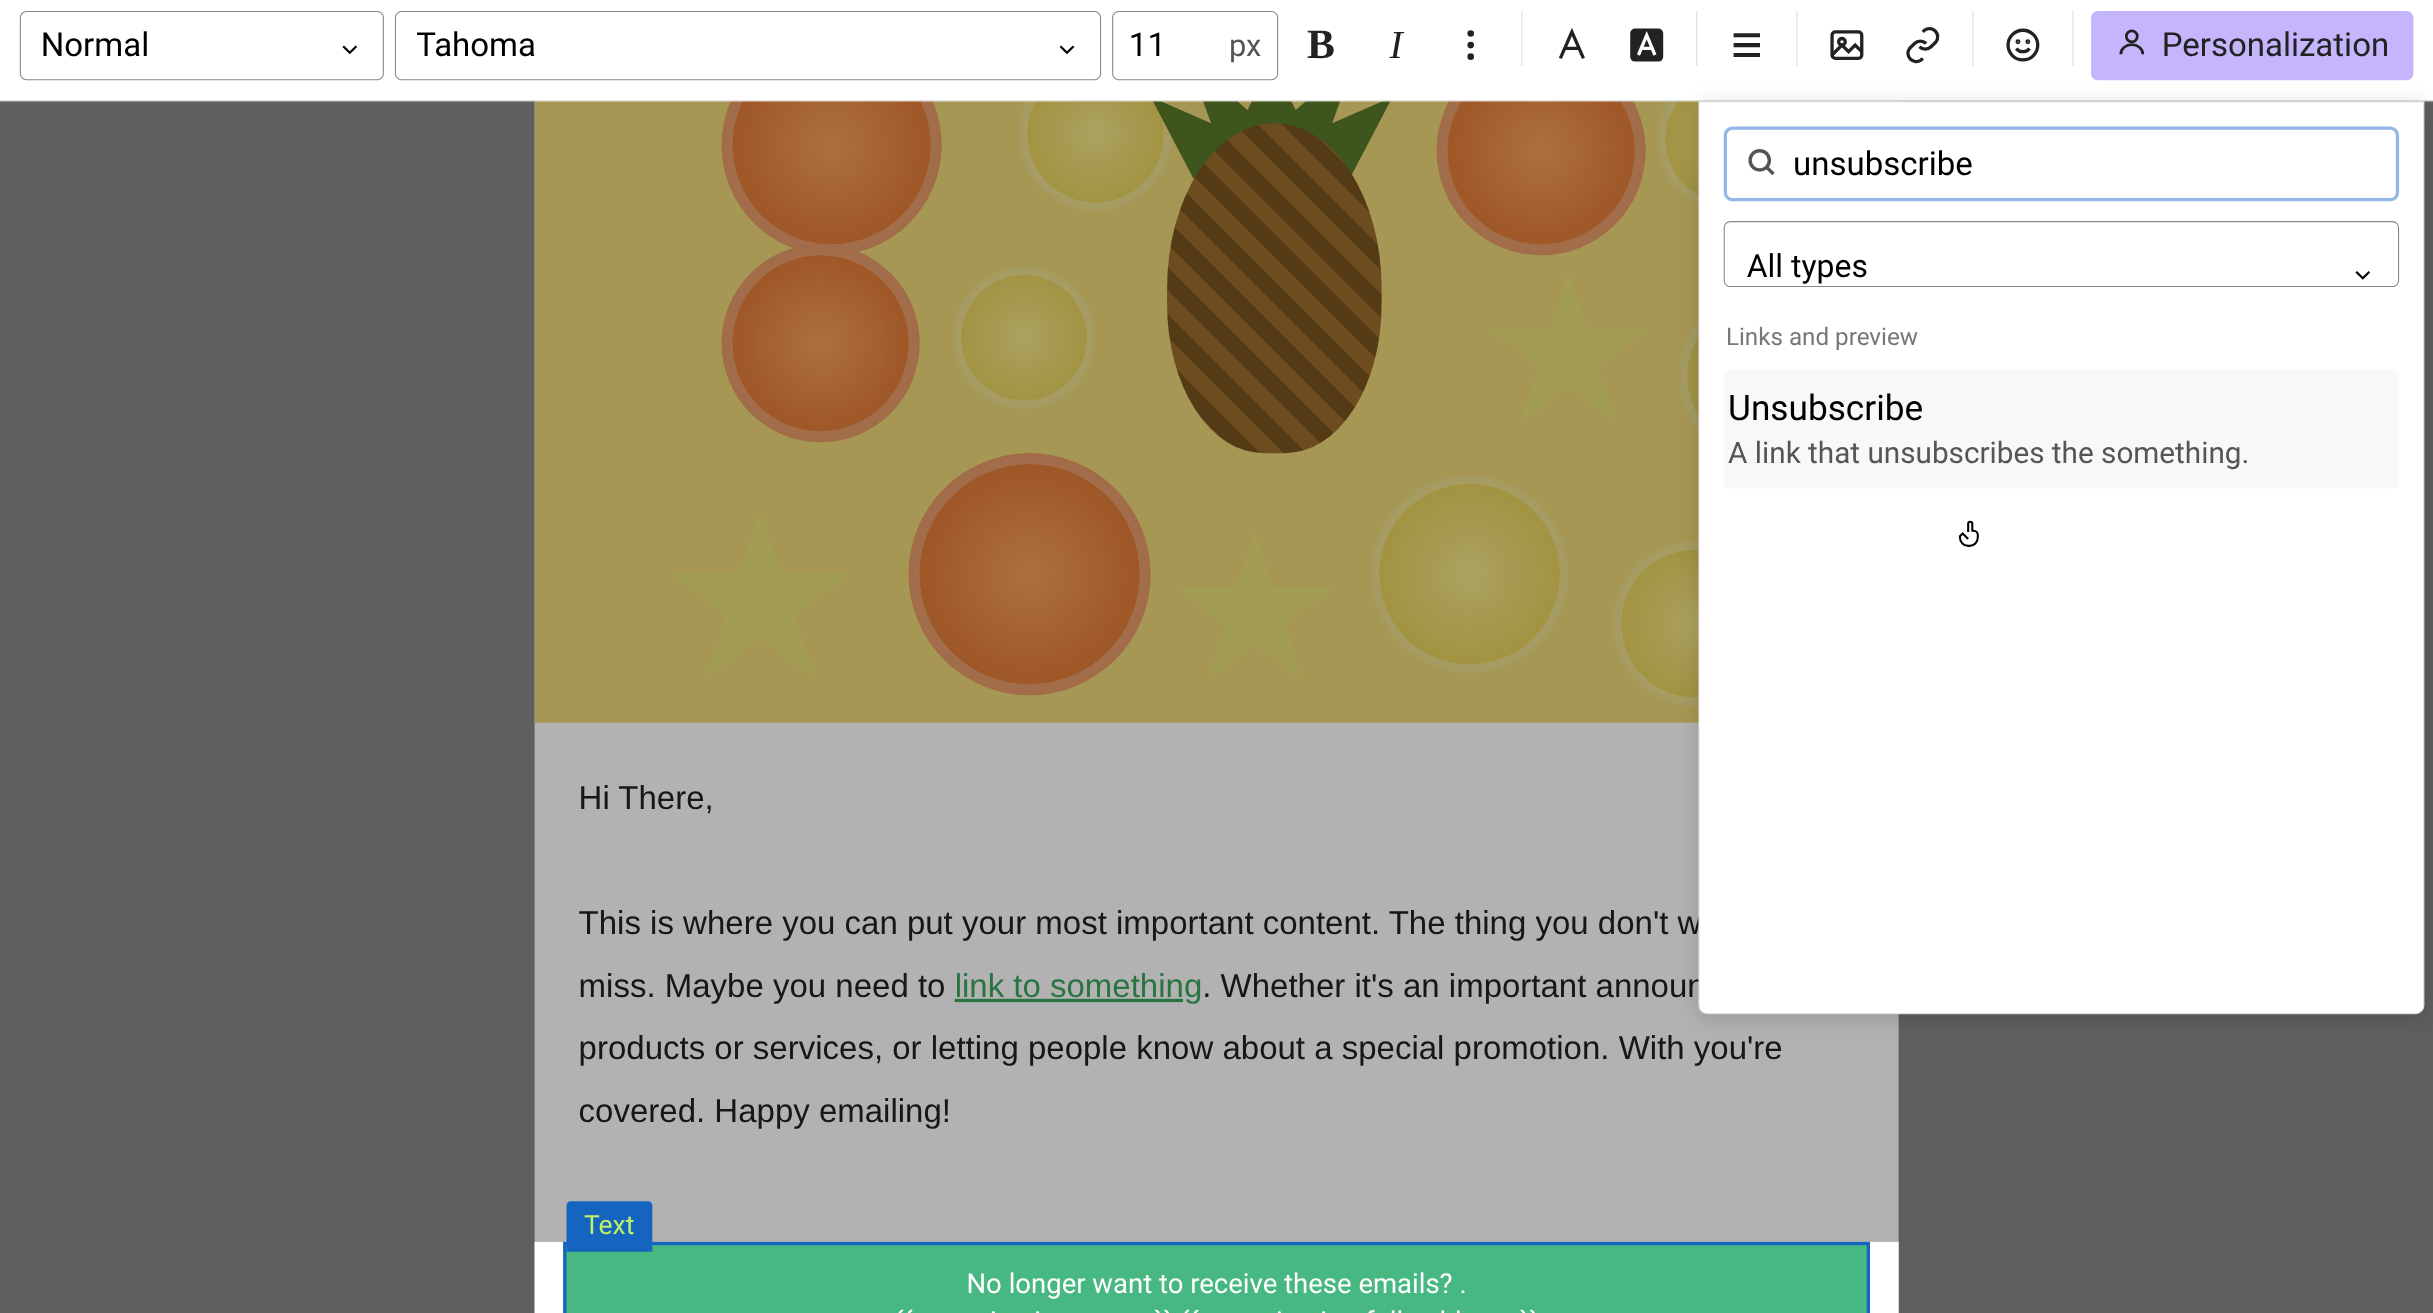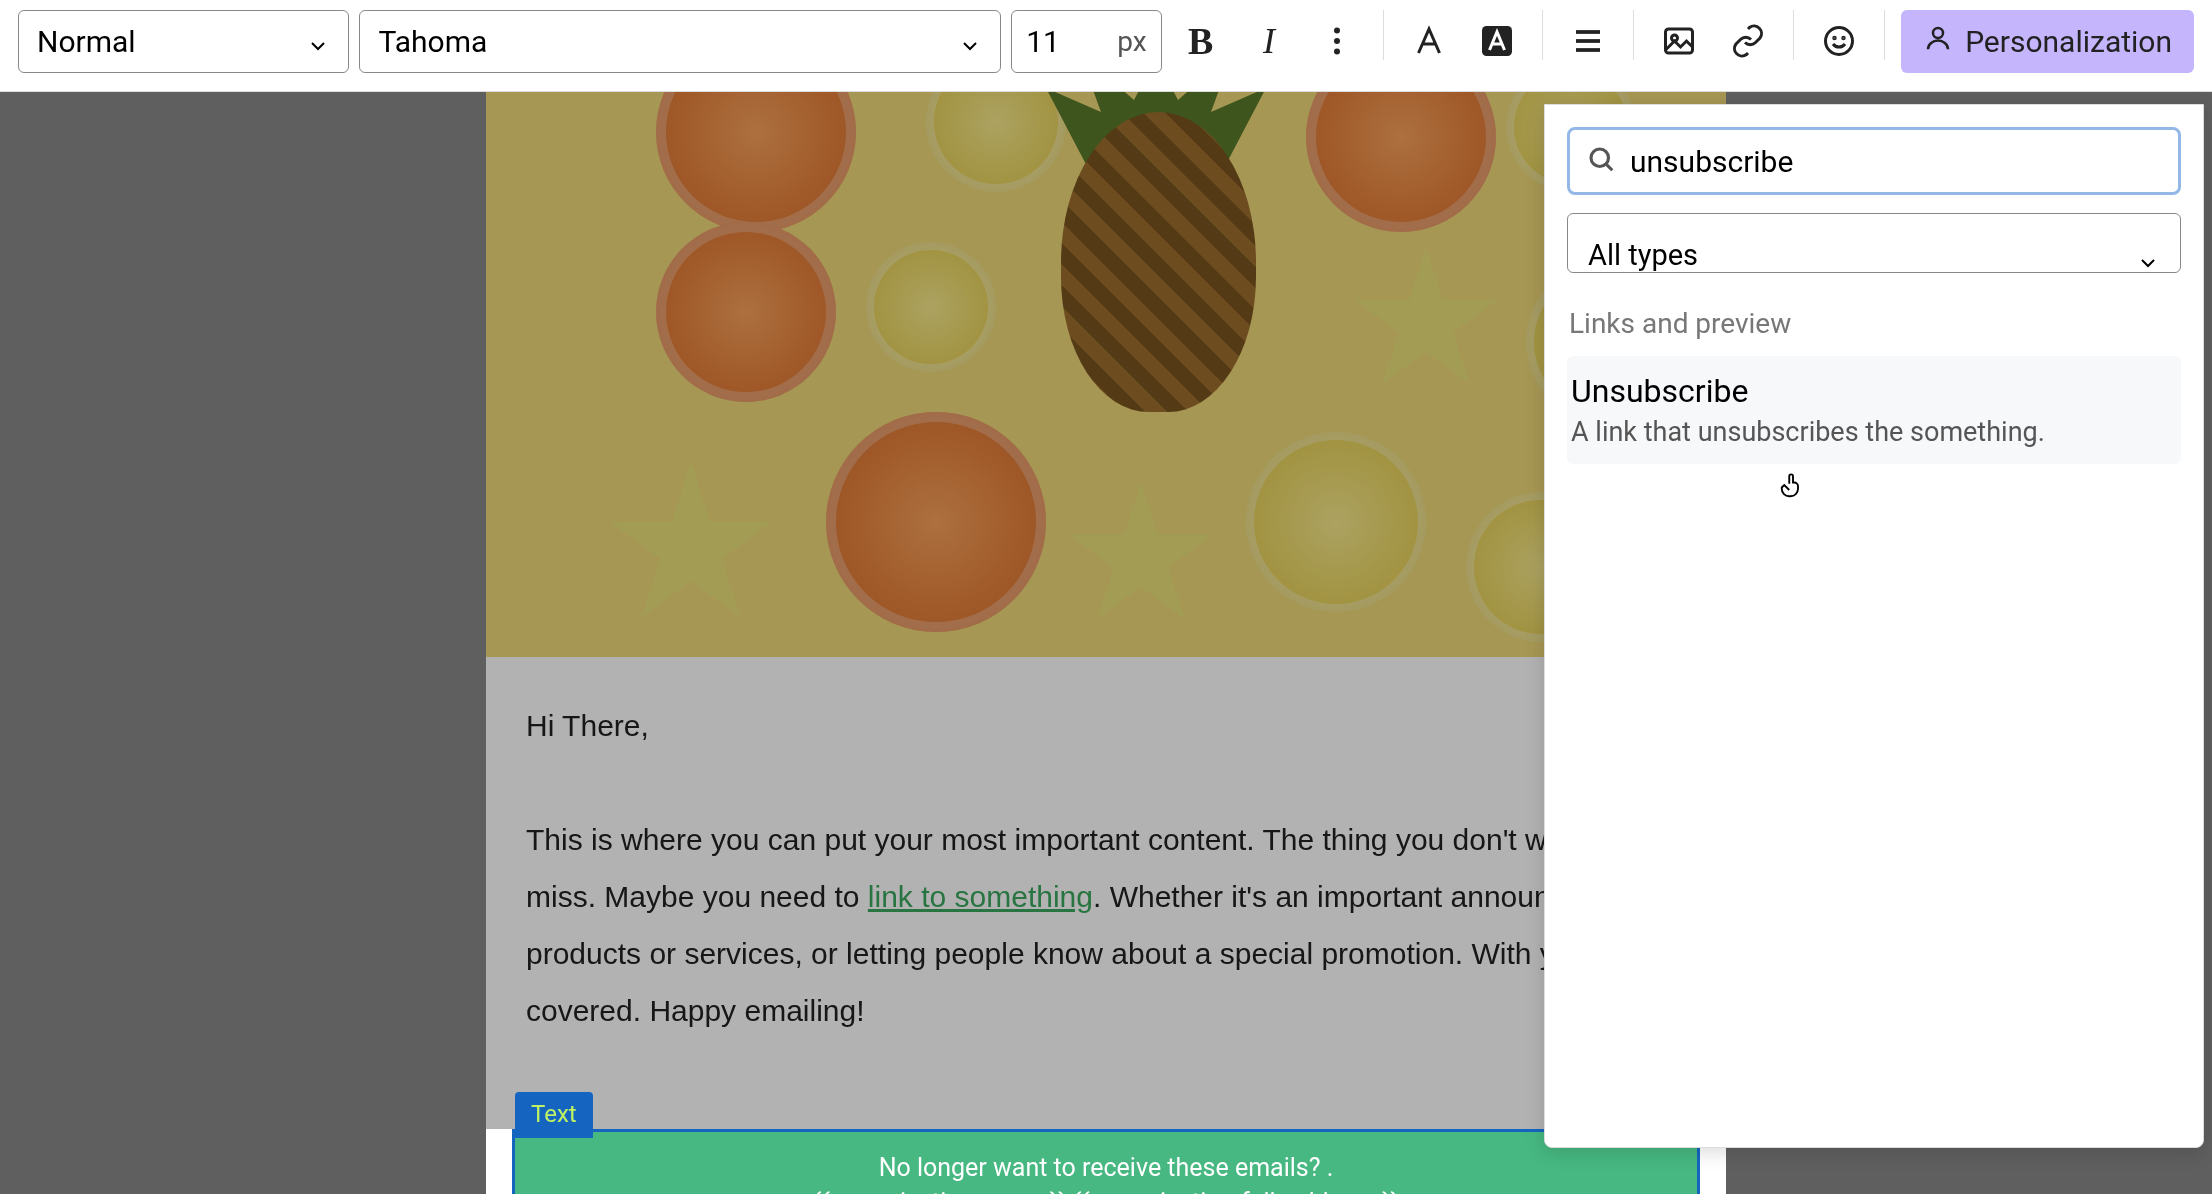--- a/index.html
+++ b/index.html
@@ -149,24 +149,24 @@
   text-align: center;
   padding: 18px;
   font-size: 25px;
   line-height: 1.4;
   margin: 60px 26px 26px 26px;
   position: relative;
 }
 
 .panel {
   position: absolute;
-  top: 104px;
+  top: 92px;
   right: 8px;
   width: 660px;
-  height: 1044px;
+  height: 830px;
   background: #fff;
   border: 1px solid #ddd;
   border-radius: 0 0 8px 8px;
   box-shadow: 0 4px 20px rgba(0,0,0,0.15);
   z-index: 10;
   padding: 22px;
 }
 .search-wrap {
   border: 3px solid #93b8e8;
   border-radius: 8px;
@@ -190,21 +190,21 @@
   border-radius: 6px;
   height: 60px;
   display: flex;
   align-items: flex-end;
   padding: 0 20px;
   font-size: 29px;
   cursor: pointer;
 }
 .section-label {
   color: #777;
-  font-size: 28px;
+  font-size: 22px;
   margin: 34px 0 16px 2px;
 }
 .result-item {
   background: #f7f8fa;
   padding: 16px 4px;
   border-radius: 6px;
   cursor: pointer;
 }
 .result-item .title { font-size: 32px; margin-bottom: 6px; }
 .result-item .desc { font-size: 27px; color: #555; }

